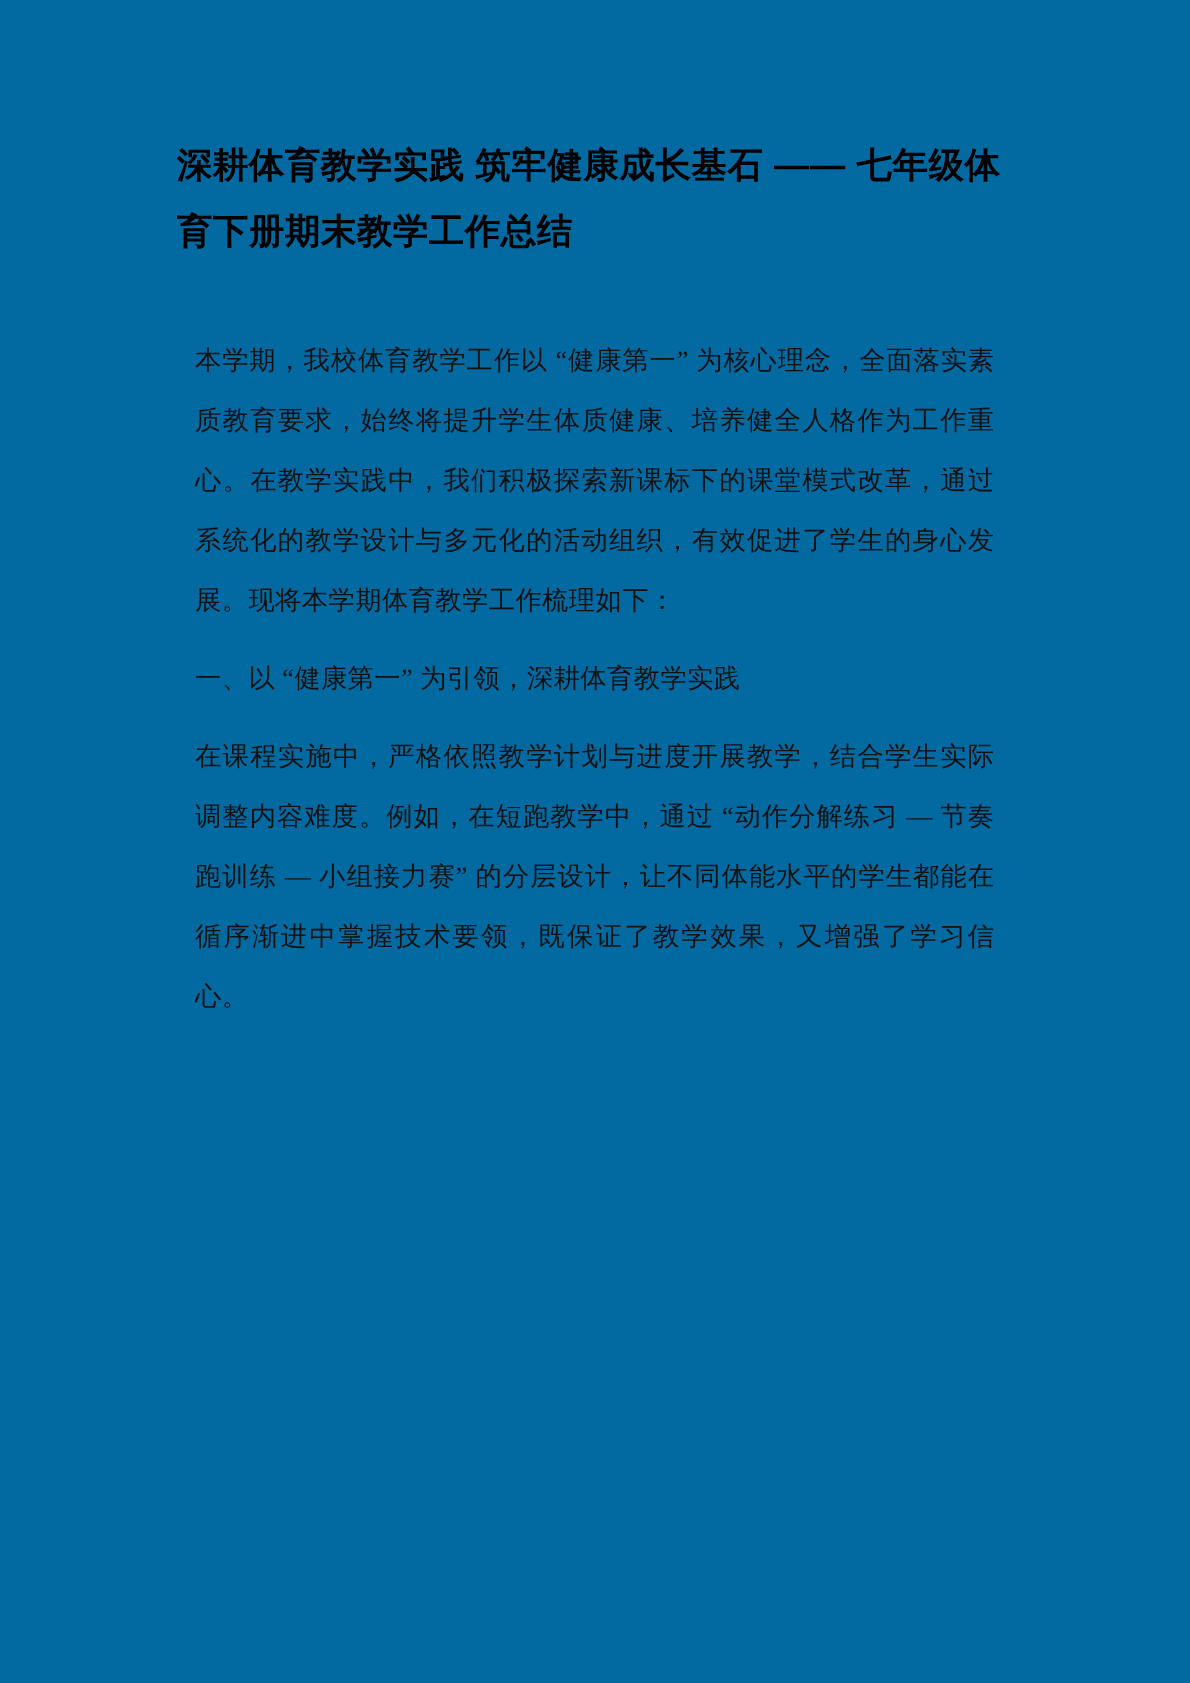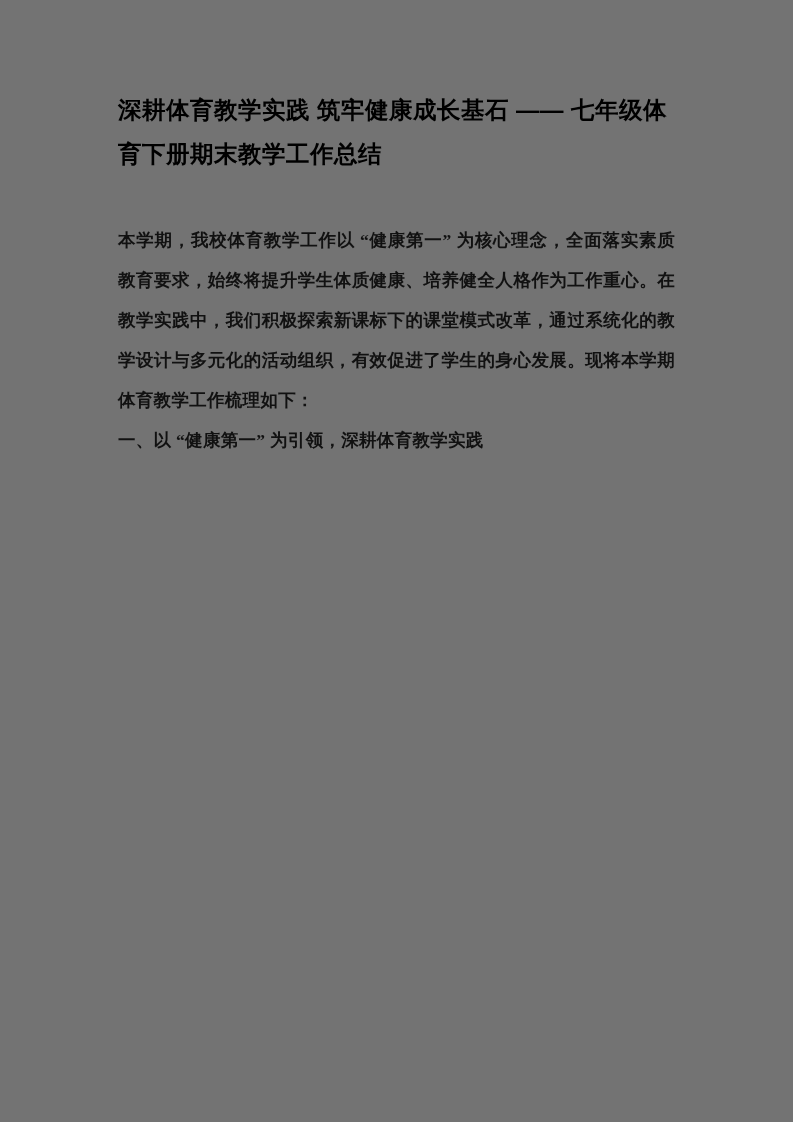--- a/index.html
+++ b/index.html
@@ -12,56 +12,56 @@
     height: 1122px;
     font-family: "Liberation Serif", "DejaVu Serif", serif;
     color: #000000;
     overflow: hidden;
   }
   .page {
     box-sizing: border-box;
     width: 793px;
     height: 1122px;
     padding: 88px 118px 60px 118px;
-    background: #737373;
+    background: #0369a1;
   }
   .doc-title {
     font-family: "Liberation Sans", "DejaVu Sans", sans-serif;
     font-weight: bold;
     font-size: 23.5px;
     line-height: 44px;
     letter-spacing: 0.5px;
     text-align: left;
     margin: 0 0 44px 0;
     color: #000000;
   }
   .para {
     font-family: "Liberation Serif", "DejaVu Serif", serif;
     font-size: 17.5px;
     line-height: 40px;
     letter-spacing: 0.3px;
     text-align: justify;
     text-justify: inter-ideograph;
-    margin: 0;
+    margin: 12px;
     color: #111111;
-    font-weight: bold;
   }
   .para + .para {
     margin-top: 0;
   }
   .gap-large {
     margin-top: 40px;
   }
 </style>
 </head>
 <body>
 
 <div class="page">
 
   <h1 class="doc-title">深耕体育教学实践 筑牢健康成长基石 —— 七年级体育下册期末教学工作总结</h1>
 
   <p class="para">本学期，我校体育教学工作以 “健康第一” 为核心理念，全面落实素质教育要求，始终将提升学生体质健康、培养健全人格作为工作重心。在教学实践中，我们积极探索新课标下的课堂模式改革，通过系统化的教学设计与多元化的活动组织，有效促进了学生的身心发展。现将本学期体育教学工作梳理如下：</p>
 
   <p class="para gap-large">一、以 “健康第一” 为引领，深耕体育教学实践</p>
 
 
+  <p class="para gap-large">在课程实施中，严格依照教学计划与进度开展教学，结合学生实际调整内容难度。例如，在短跑教学中，通过 “动作分解练习 — 节奏跑训练 — 小组接力赛” 的分层设计，让不同体能水平的学生都能在循序渐进中掌握技术要领，既保证了教学效果，又增强了学习信心。</p>
 
 </div>
 
 </body></html>

